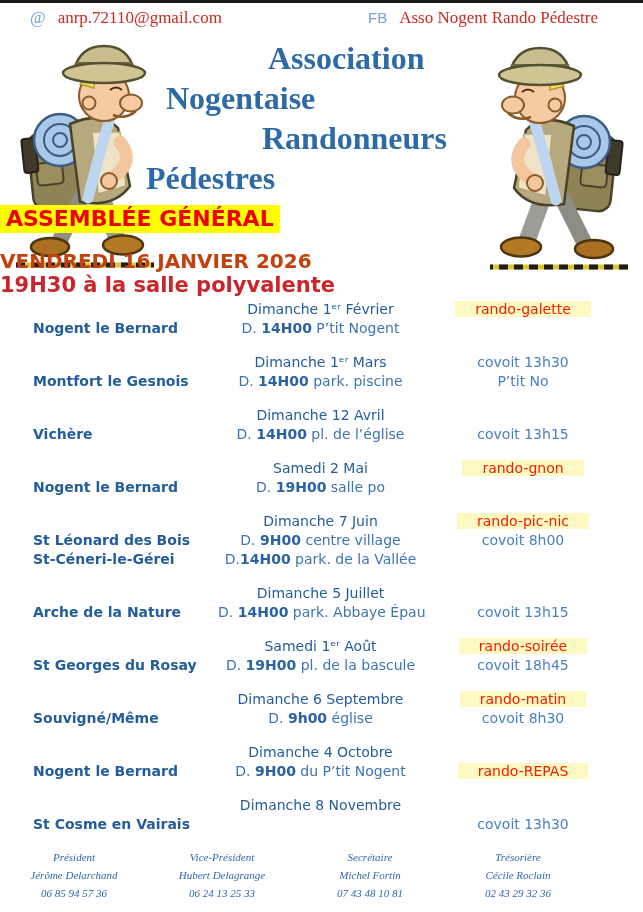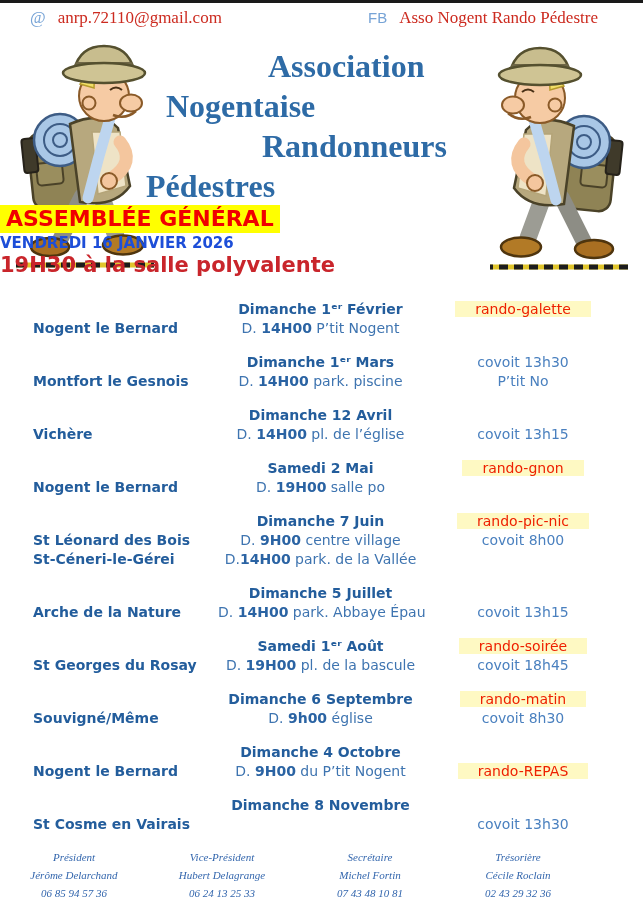--- a/index.html
+++ b/index.html
@@ -27,47 +27,46 @@
 
   
   .title-line {
     position: absolute;
     font-family: "Liberation Serif", serif;
     font-weight: bold;
     font-size: 32px;
     color: #2e6ba6;
     line-height: 1;
     white-space: nowrap;
-    margin-top: 8px;
   }
   #t0 { left: 268px; top: 42px; }
   #t1 { left: 166px; top: 82px; }
   #t2 { left: 262px; top: 122px; }
   #t3 { left: 146px; top: 162px; }
 
   
   .announce { position: absolute; top: 205px; left: 0; width: 610px; text-align: left; }
   .announce .heading {
     display: inline-block;
     font-size: 22px; font-weight: bold;
     color: #f00000; background: #ffff00;
     padding: 1px 6px; line-height: 1.2;
   }
-  .announce .when { margin-top: 2px; font-size: 15px; font-weight: bold; color: #1d4ed8; line-height: 1.15; }
+  .announce .when { margin-top: 17px; font-size: 20px; font-weight: bold; color: #c2410c; line-height: 1.15; }
   .announce .where { font-size: 21px; font-weight: bold; color: #c9252b; line-height: 1.15; }
 
   
   .schedule { position: absolute; top: 300px; left: 0; width: 643px; }
   .row { display: grid; grid-template-columns: 218px 205px 200px; margin-bottom: 15px; }
   .line { height: 19px; line-height: 19px; font-size: 14px; white-space: nowrap; }
   .c-left { padding-left: 33px; text-align: left; }
   .c-center { text-align: center; }
   .c-right { text-align: center; }
   .loc { font-weight: bold; color: #235d9c; }
-  .date { font-weight: bold; color: #235d9c; }
+  .date { font-weight: normal; color: #235d9c; }
   .detail { color: #3e74b0; }
   .detail .time { font-weight: bold; color: #2a63a3; }
   .note { color: #4a80bf; }
   .tag { color: #ee2000; background: #fef9c3; padding: 0 20px; }
 
   
   .footer { position: absolute; top: 848px; left: 0; width: 592px; display: grid; grid-template-columns: repeat(4, 148px); }
   .fcol { text-align: center; font-family: "Liberation Serif", serif; font-style: italic; color: #3366ad; }
   .frole, .fname, .fphone { font-size: 11px; line-height: 18px; white-space: nowrap; }
 </style>

